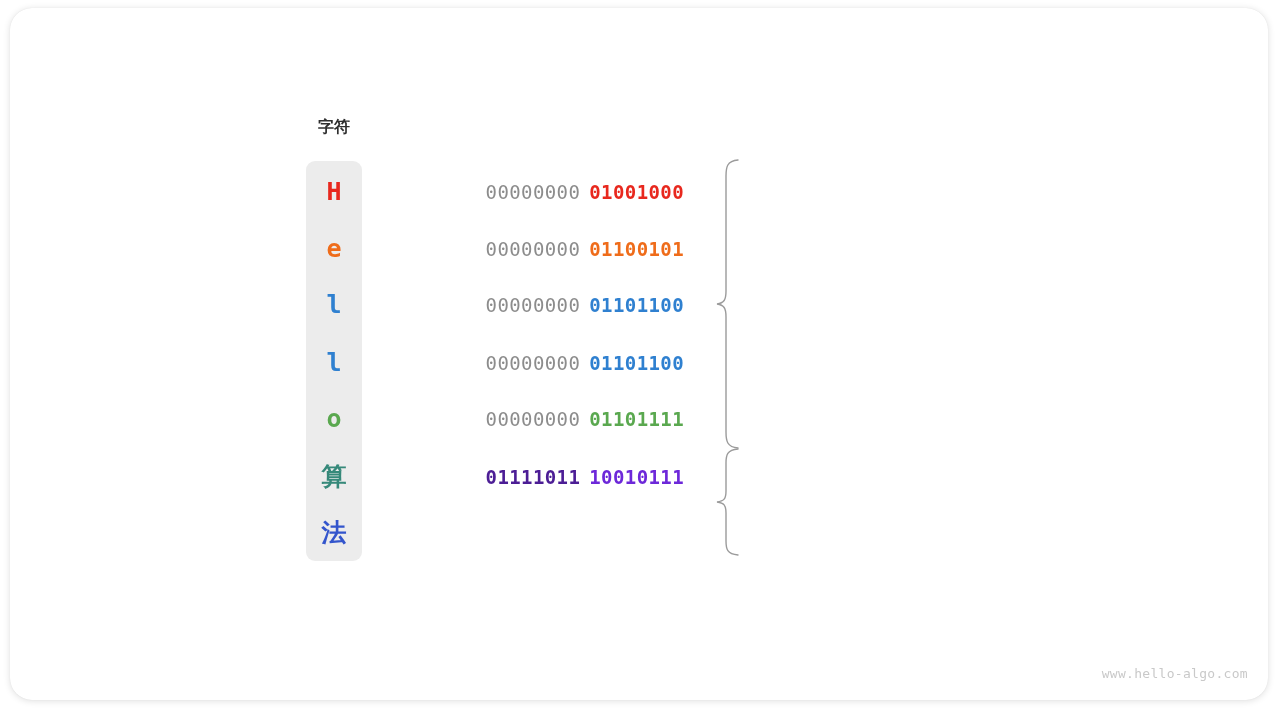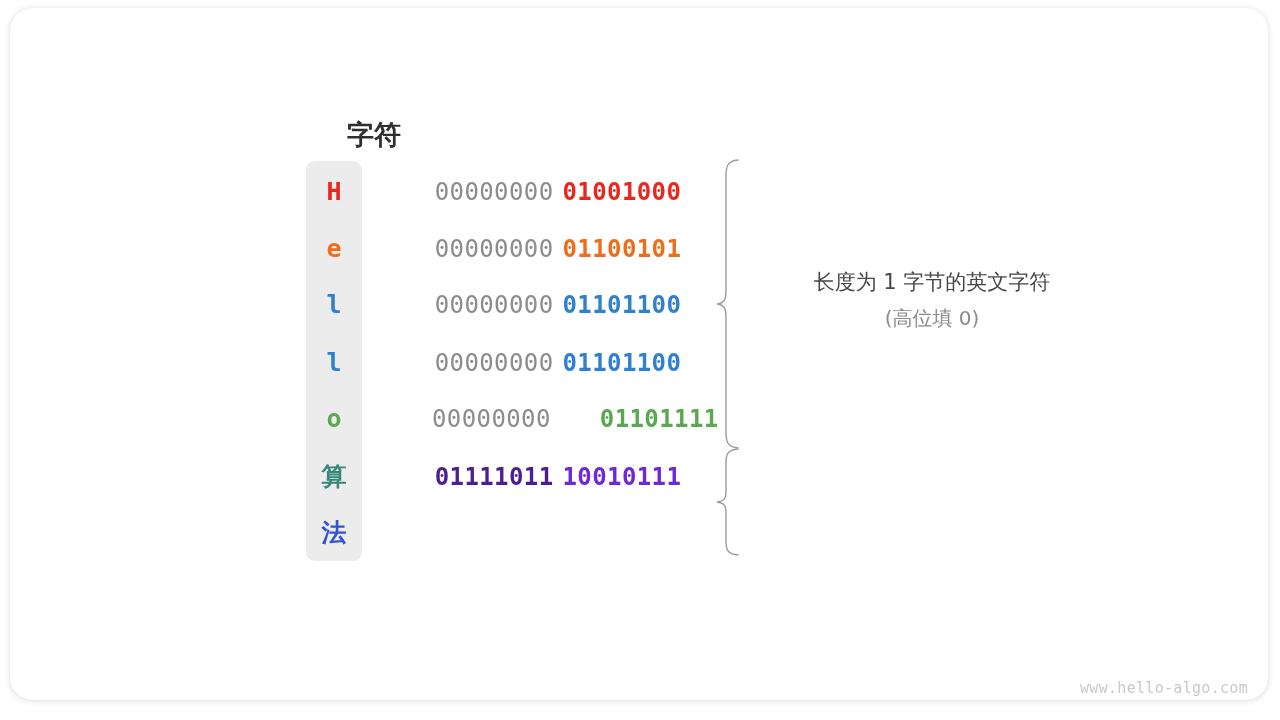--- a/index.html
+++ b/index.html
@@ -41,23 +41,22 @@
     width: 1280px;
     height: 720px;
   }
 
   
   .hdr {
     position: absolute;
     font-family: "DejaVu Sans Mono", "Liberation Mono", monospace;
     font-weight: bold;
     color: #2f2f2f;
-    font-size: 27px;
-    white-space: nowrap;
-    margin-left: 40px;
+    font-size: 16px;
+    white-space: nowrap;
   }
   .hdr-char {
     left: 306px;
     top: 117px;
     width: 56px;
     text-align: center;
   }
   .hdr-unicode {
     left: 432px;
     top: 117px;
@@ -93,23 +92,23 @@
   }
 
   
   .bin-row {
     position: absolute;
     left: 432px;
     width: 252px;
     height: 40px;
     line-height: 40px;
     font-family: "DejaVu Sans Mono", "Liberation Mono", monospace;
-    font-size: 24px;
-    white-space: nowrap;
-    text-align: center;
+    font-size: 19px;
+    white-space: nowrap;
+    text-align: right;
   }
   .bin-hi {
     color: #8c8c8c;
     font-weight: normal;
     letter-spacing: 0.4px;
   }
   .bin-lo {
     font-weight: bold;
     letter-spacing: 0.4px;
   }
@@ -141,23 +140,23 @@
     color: #8a8a8a;
     font-size: 20px;
   }
   .note-1 { left: 772px; top: 264px; width: 320px; }
   .note-2 { left: 772px; top: 483px; width: 320px; }
 
   
   .watermark {
     position: absolute;
     right: 32px;
-    bottom: 23px;
-    font-family: "DejaVu Sans Mono", "Liberation Mono", monospace;
-    font-size: 15px;
+    bottom: 39px;
+    font-family: "DejaVu Sans Mono", "Liberation Mono", monospace;
+    font-size: 13px;
     color: #c9c9c9;
     letter-spacing: 0.3px;
     white-space: nowrap;
   }
 </style>
 </head>
 <body>
 
 <div id="canvas">
   <div class="card"></div>
@@ -182,21 +181,21 @@
     <div class="bin-row" id="br1" style="top:229px">
       <span class="bin-hi">00000000</span><span class="bin-sep"></span><span class="bin-lo" style="color: rgb(239, 108, 26);">01100101</span>
     </div>
     <div class="bin-row" id="br2" style="top:285px">
       <span class="bin-hi">00000000</span><span class="bin-sep"></span><span class="bin-lo" style="color: rgb(47, 128, 208);">01101100</span>
     </div>
     <div class="bin-row" id="br3" style="top:343px">
       <span class="bin-hi">00000000</span><span class="bin-sep"></span><span class="bin-lo" style="color: rgb(47, 128, 208);">01101100</span>
     </div>
     <div class="bin-row" id="br4" style="top:399px">
-      <span class="bin-hi">00000000</span><span class="bin-sep"></span><span class="bin-lo" style="color: rgb(90, 168, 79); margin-left: 40px;">01101111</span>
+      <span class="bin-hi">00000000</span><span class="bin-sep"></span><span class="bin-lo" style="color: rgb(90, 168, 79);">01101111</span>
     </div>
     <div class="bin-row" id="br5" style="top:457px">
       <span class="bin-lo" id="br5hi" style="color: #4c1d95;">01111011</span><span class="bin-sep"></span><span class="bin-lo" id="br5lo" style="color: #6d28d9;">10010111</span>
     </div>
 
     <svg class="brace" style="left:716px; top:158px;" width="34" height="292" viewBox="0 0 34 292">
       <path d="M 22 2
                C 11 3, 10 9, 10 18
                L 10 133
                C 10 142, 8 145, 1 146
@@ -208,20 +207,16 @@
     <svg class="brace" style="left:716px; top:447px;" width="34" height="110" viewBox="0 0 34 110">
       <path d="M 22 2
                C 11 3, 10 8, 10 16
                L 10 44
                C 10 52, 8 54, 1 55
                C 8 56, 10 58, 10 66
                L 10 94
                C 10 102, 11 107, 22 108"></path>
     </svg>
 
-    <div class="note note-1">
-      <span>长度为 1 字节的英文字符</span>
-      <span class="sub">(高位填 0)</span>
-    </div>
 
     <div class="watermark">www.hello-algo.com</div>
   </div>
 </div>
 
 </body></html>

